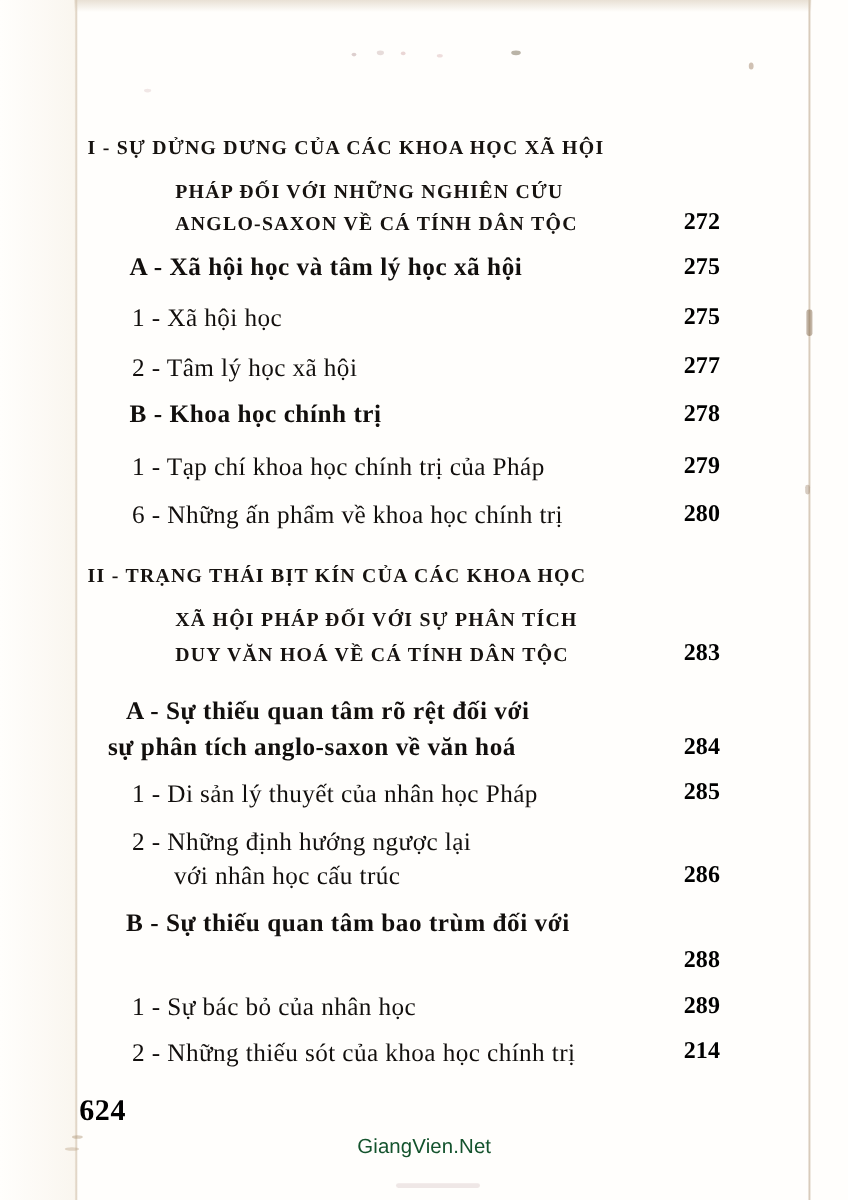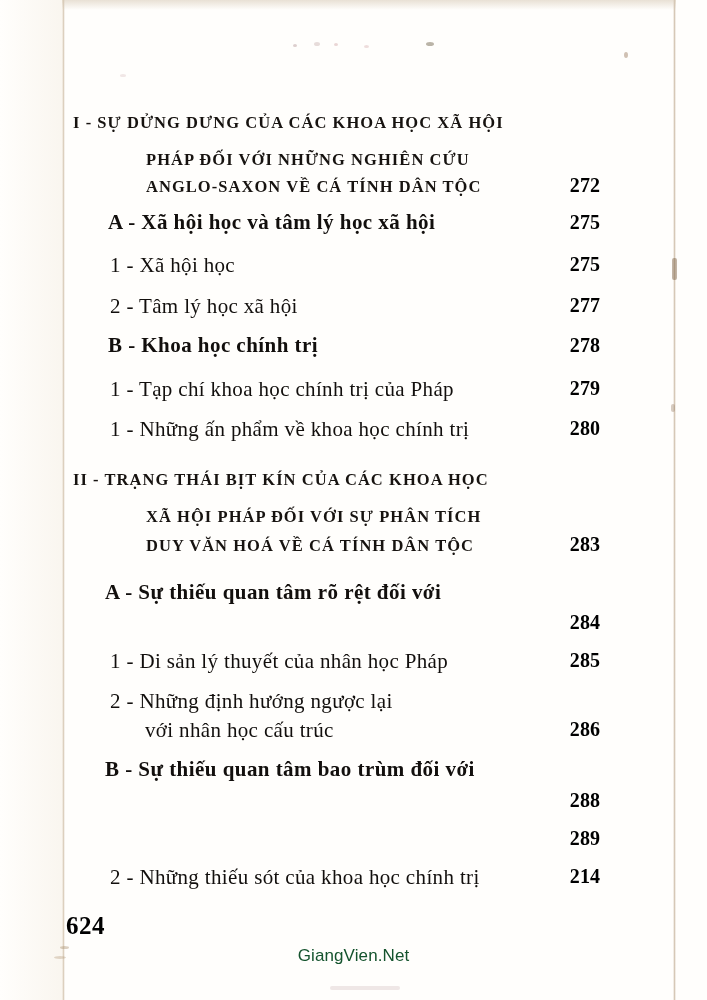--- a/index.html
+++ b/index.html
@@ -155,46 +155,48 @@
 
     <div class="line item" style="left:110px; top:294px;">2 - Tâm lý học xã hội</div>
     <div class="num" style="left:550px; top:294px;">277</div>
 
     <div class="line sub-bold" style="left:108px; top:333px;">B - Khoa học chính trị</div>
     <div class="num" style="left:550px; top:334px;">278</div>
 
     <div class="line item" style="left:110px; top:377px;">1 - Tạp chí khoa học chính trị của Pháp</div>
     <div class="num" style="left:550px; top:377px;">279</div>
 
-    <div class="line item" style="left:110px; top:417px;">1 - Những ấn phẩm về khoa học chính trị</div>
+    <div class="line item" style="left:110px; top:417px;">6 - Những ấn phẩm về khoa học chính trị</div>
     <div class="num" style="left:550px; top:417px;">280</div>
 
     <div class="line major" style="left:73px; top:470px;">II - TRẠNG THÁI BỊT KÍN CỦA CÁC KHOA HỌC</div>
 
     <div class="line major" style="left:146px; top:536px;">DUY VĂN HOÁ VỀ CÁ TÍNH DÂN TỘC</div>
 
     <div class="line major" style="left:146px; top:507px;">XÃ HỘI PHÁP ĐỐI VỚI SỰ PHÂN TÍCH</div>
     <div class="num" style="left:550px; top:533px;">283</div>
 
     <div class="line sub-bold" style="left:105px; top:580px;">A - Sự thiếu quan tâm rõ rệt đối với</div>
 
+    <div class="line sub-bold" style="left:90px; top:610px;">sự phân tích anglo-saxon về văn hoá</div>
     <div class="num" style="left:550px; top:611px;">284</div>
 
     <div class="line item" style="left:110px; top:649px;">1 - Di sản lý thuyết của nhân học Pháp</div>
     <div class="num" style="left:550px; top:649px;">285</div>
 
     <div class="line item" style="left:110px; top:689px;">2 - Những định hướng ngược lại</div>
 
     <div class="line item" style="left:145px; top:718px;">với nhân học cấu trúc</div>
     <div class="num" style="left:550px; top:718px;">286</div>
 
     <div class="line sub-bold" style="left:105px; top:757px;">B - Sự thiếu quan tâm bao trùm đối với</div>
 
     <div class="num" style="left:550px; top:789px;">288</div>
 
+    <div class="line item" style="left:110px; top:827px;">1 - Sự bác bỏ của nhân học</div>
     <div class="num" style="left:550px; top:827px;">289</div>
 
     <div class="line item" style="left:110px; top:865px;">2 - Những thiếu sót của khoa học chính trị</div>
     <div class="num" style="left:550px; top:865px;">214</div>
 
   </div>
 
   <div class="folio">624</div>
 
   <div class="watermark">GiangVien.Net</div>

